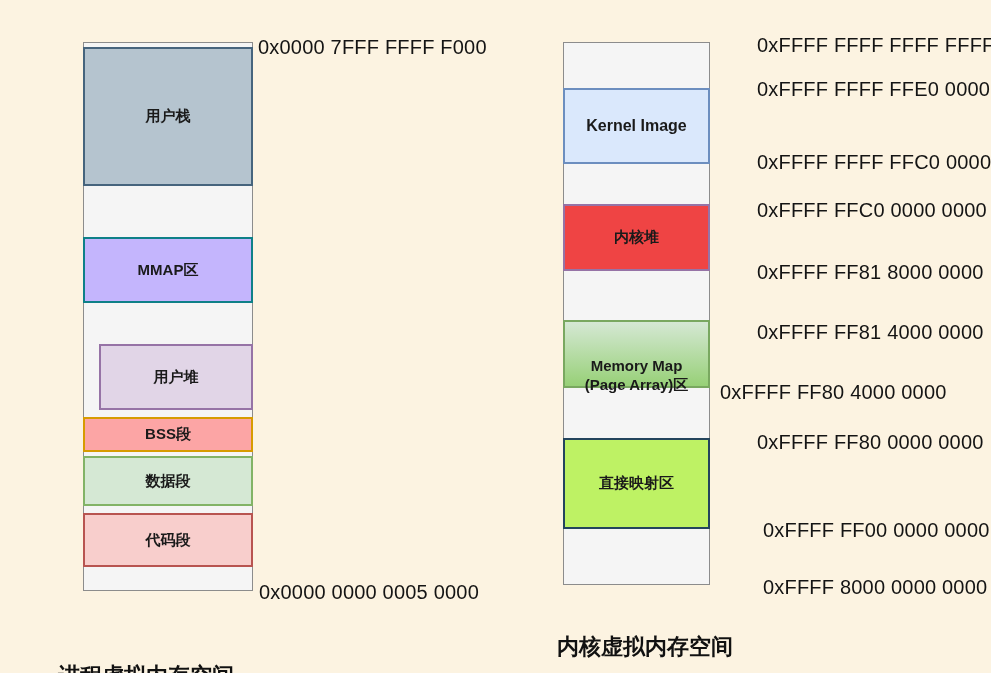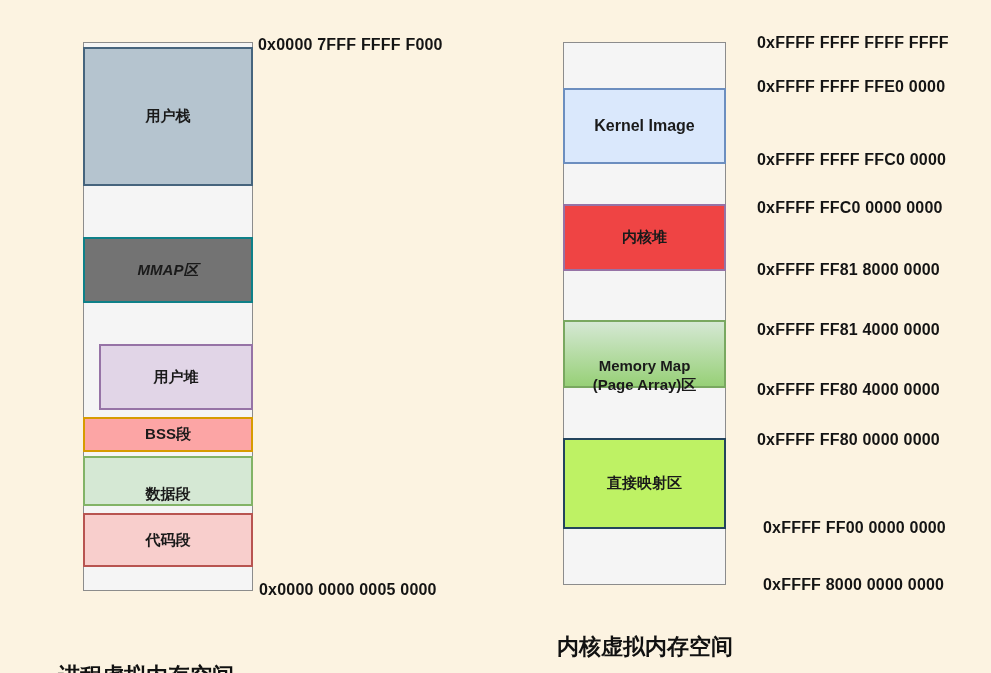--- a/index.html
+++ b/index.html
@@ -26,22 +26,22 @@
     font-weight: bold;
     font-size: 15px;
     color: #1a1a1a;
     line-height: 1.25;
   }
   .seg.gradient {
     background: linear-gradient(180deg, var(--grad-top, #d5e8d4), var(--grad-bottom, #97d077));
   }
   .addr {
     position: absolute;
-    font-weight: bold;
-    font-size: 16px;
+    font-weight: normal;
+    font-size: 20px;
     color: #141414;
     letter-spacing: 0.2px;
     white-space: nowrap;
   }
   .caption {
     position: absolute;
     font-weight: bold;
     font-size: 22px;
     color: #111;
     white-space: nowrap;
@@ -53,46 +53,46 @@
 <div class="canvas" style="background-color: rgb(252, 243, 225);">
 
   <div class="addr" style="left:258px; top:36px;">0x0000 7FFF FFFF F000</div>
 
   <div class="memcol" style="left:83px; top:42px; width:170px; height:549px;">
 
     <div class="seg" style="top: 4px; height: 139px; background-color: rgb(181, 196, 207); border-color: rgb(70, 100, 125);">
       <span>用户栈</span>
     </div>
 
-    <div class="seg" style="top: 194px; height: 66px; background-color: #737373; border-color: rgb(14, 128, 136); font-style: italic;">
+    <div class="seg" style="top: 194px; height: 66px; background-color: #c4b5fd; border-color: rgb(14, 128, 136);">
       <span>MMAP区</span>
     </div>
 
     <div class="seg" style="top: 301px; height: 66px; background-color: rgb(225, 213, 231); border-color: rgb(150, 115, 166); margin-left: 16px;">
       <span>用户堆</span>
     </div>
 
     <div class="seg" style="top: 374px; height: 35px; background-color: #fca5a5; border-color: rgb(215, 155, 0);">
       <span>BSS段</span>
     </div>
 
-    <div class="seg" style="top: 413px; height: 50px; background-color: rgb(213, 232, 212); border-color: rgb(130, 179, 102); align-items: flex-end;">
+    <div class="seg" style="top: 413px; height: 50px; background-color: rgb(213, 232, 212); border-color: rgb(130, 179, 102);">
       <span>数据段</span>
     </div>
 
     <div class="seg" style="top: 470px; height: 54px; background-color: rgb(248, 206, 204); border-color: rgb(184, 84, 80);">
       <span>代码段</span>
     </div>
   </div>
 
   <div class="addr" style="left:259px; top:581px;">0x0000 0000 0005 0000</div>
 
   <div class="caption" style="left:58px; top:633px;margin-top:28px;">进程虚拟内存空间</div>
 
-  <div class="memcol" style="left:563px; top:42px; width:163px; height:543px;padding-left:38px;">
+  <div class="memcol" style="left:563px; top:42px; width:147px; height:543px;padding-left:38px;">
 
     <div class="seg" style="top: 45px; height: 76px; font-size: 16px; background-color: rgb(218, 232, 252); border-color: rgb(108, 142, 191);">
       <span>Kernel Image</span>
     </div>
 
     <div class="seg" style="top: 161px; height: 67px; background-color: #ef4444; border-color: rgb(150, 115, 166); text-align: right;">
       <span>内核堆</span>
     </div>
 
     <div class="seg gradient" style="top: 277px; height: 68px; --grad-top: #d5e8d4; --grad-bottom: #97d077; border-color: rgb(121, 168, 96);">
@@ -106,20 +106,20 @@
       <span>直接映射区</span>
     </div>
   </div>
 
   <div class="addr" style="left:757px; top:34px;">0xFFFF FFFF FFFF FFFF</div>
   <div class="addr" style="left:757px; top:78px;">0xFFFF FFFF FFE0 0000</div>
   <div class="addr" style="left:757px; top:151px;">0xFFFF FFFF FFC0 0000</div>
   <div class="addr" style="left:757px; top:199px;">0xFFFF FFC0 0000 0000</div>
   <div class="addr" style="left:757px; top:261px;">0xFFFF FF81 8000 0000</div>
   <div class="addr" style="left:757px; top:321px;">0xFFFF FF81 4000 0000</div>
-  <div class="addr" style="left:757px; top:381px;">0xFFFF FF80 4000 0000</div>
+  <div class="addr" style="left:720px; top:381px;">0xFFFF FF80 4000 0000</div>
   <div class="addr" style="left:757px; top:431px;">0xFFFF FF80 0000 0000</div>
   <div class="addr" style="left:763px; top:519px;">0xFFFF FF00 0000 0000</div>
   <div class="addr" style="left:763px; top:576px;">0xFFFF 8000 0000 0000</div>
 
   <div class="caption" style="left:557px; top:632px;font-family:Liberation Serif, serif;">内核虚拟内存空间</div>
 
 </div>
 
 </body></html>

